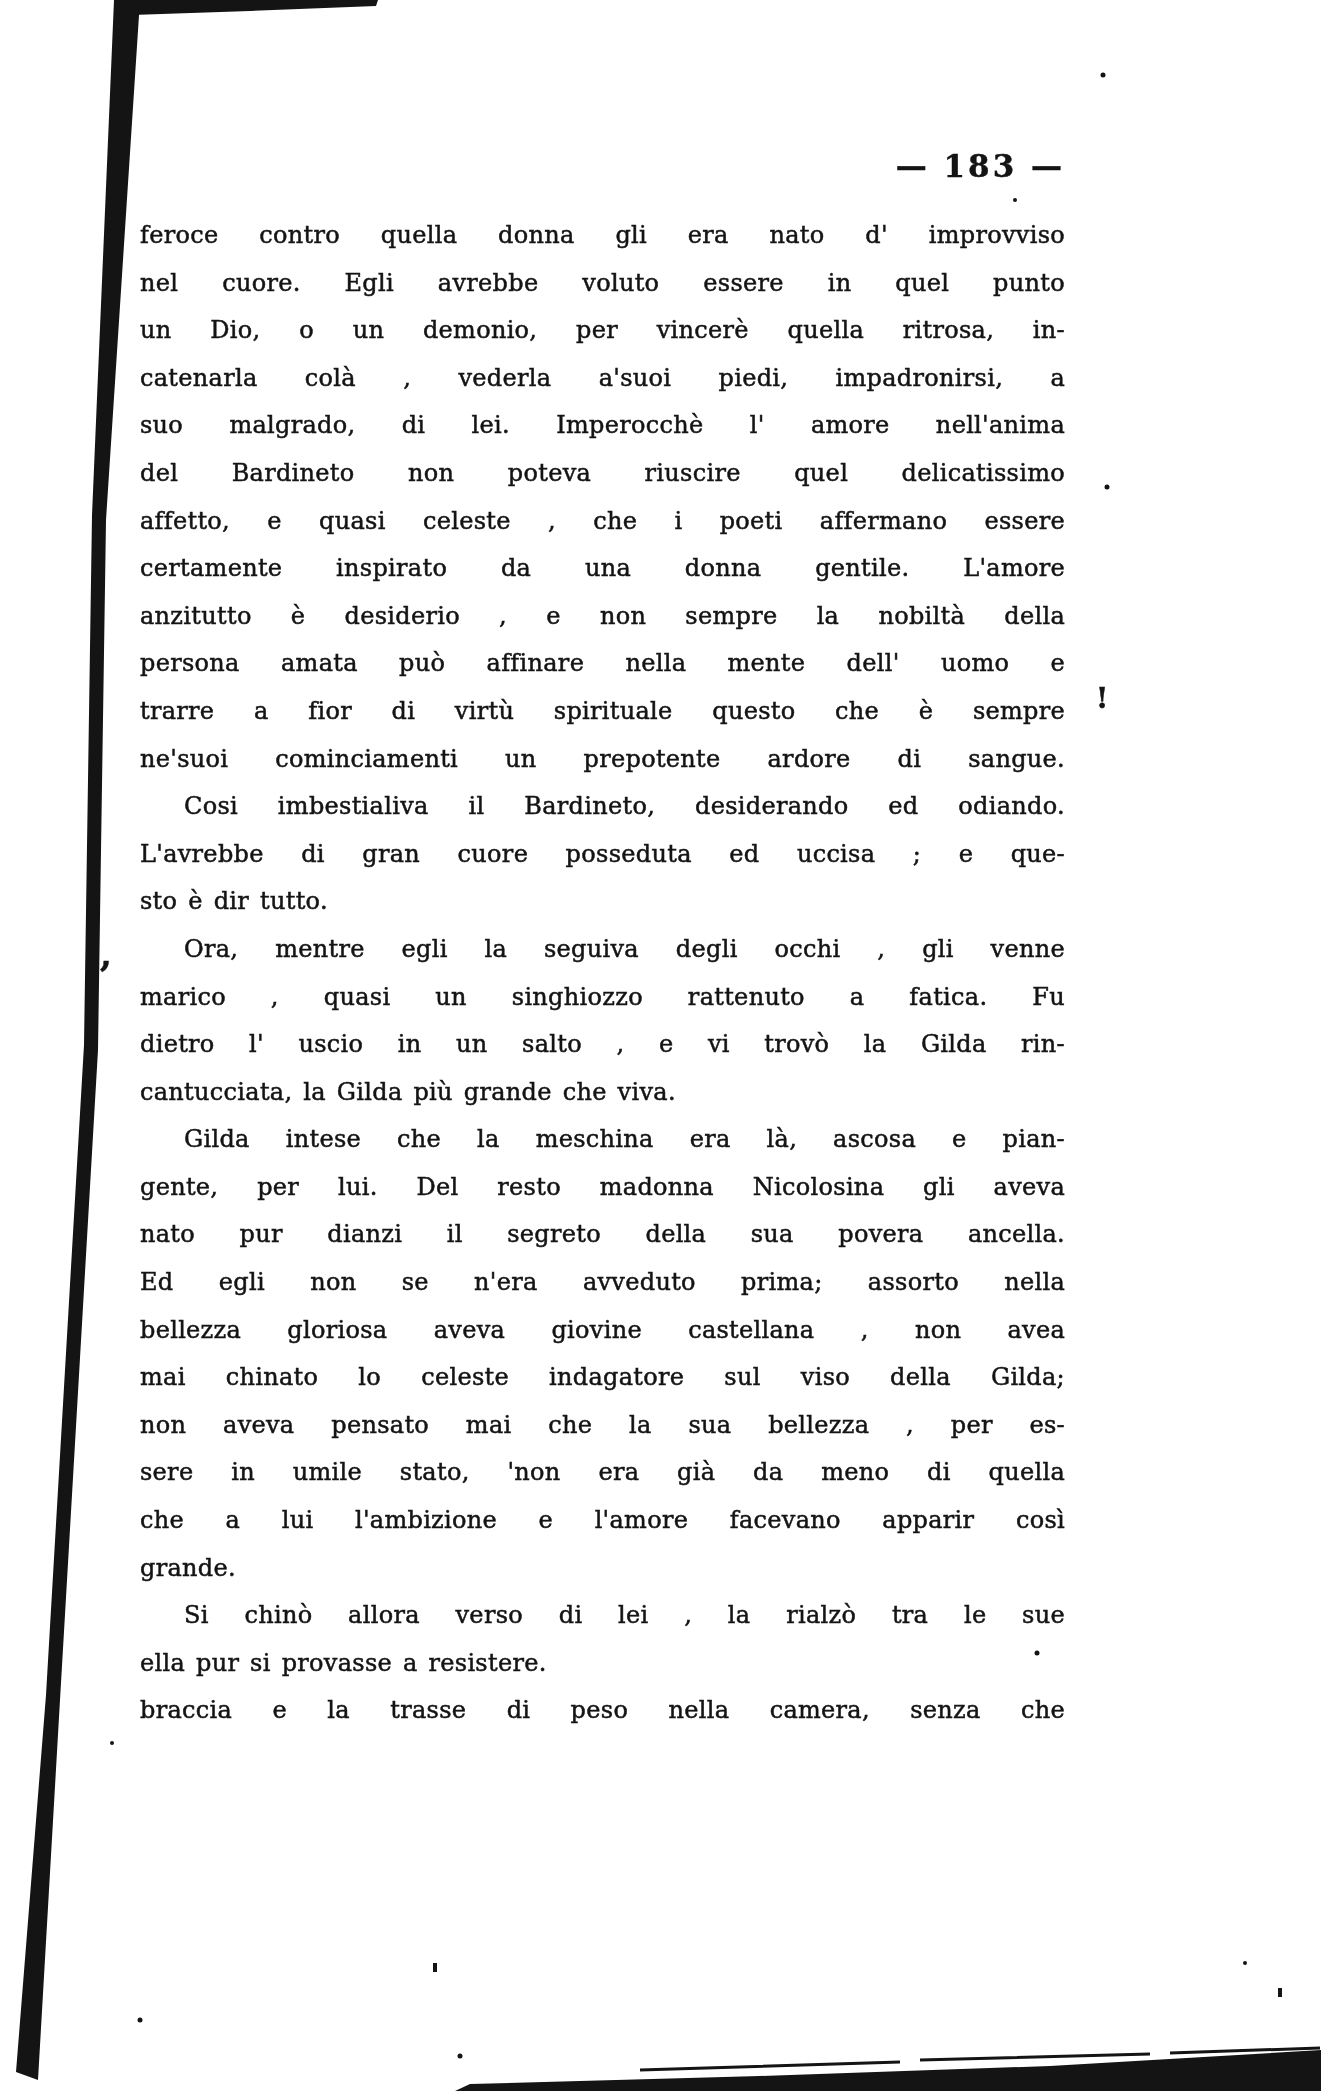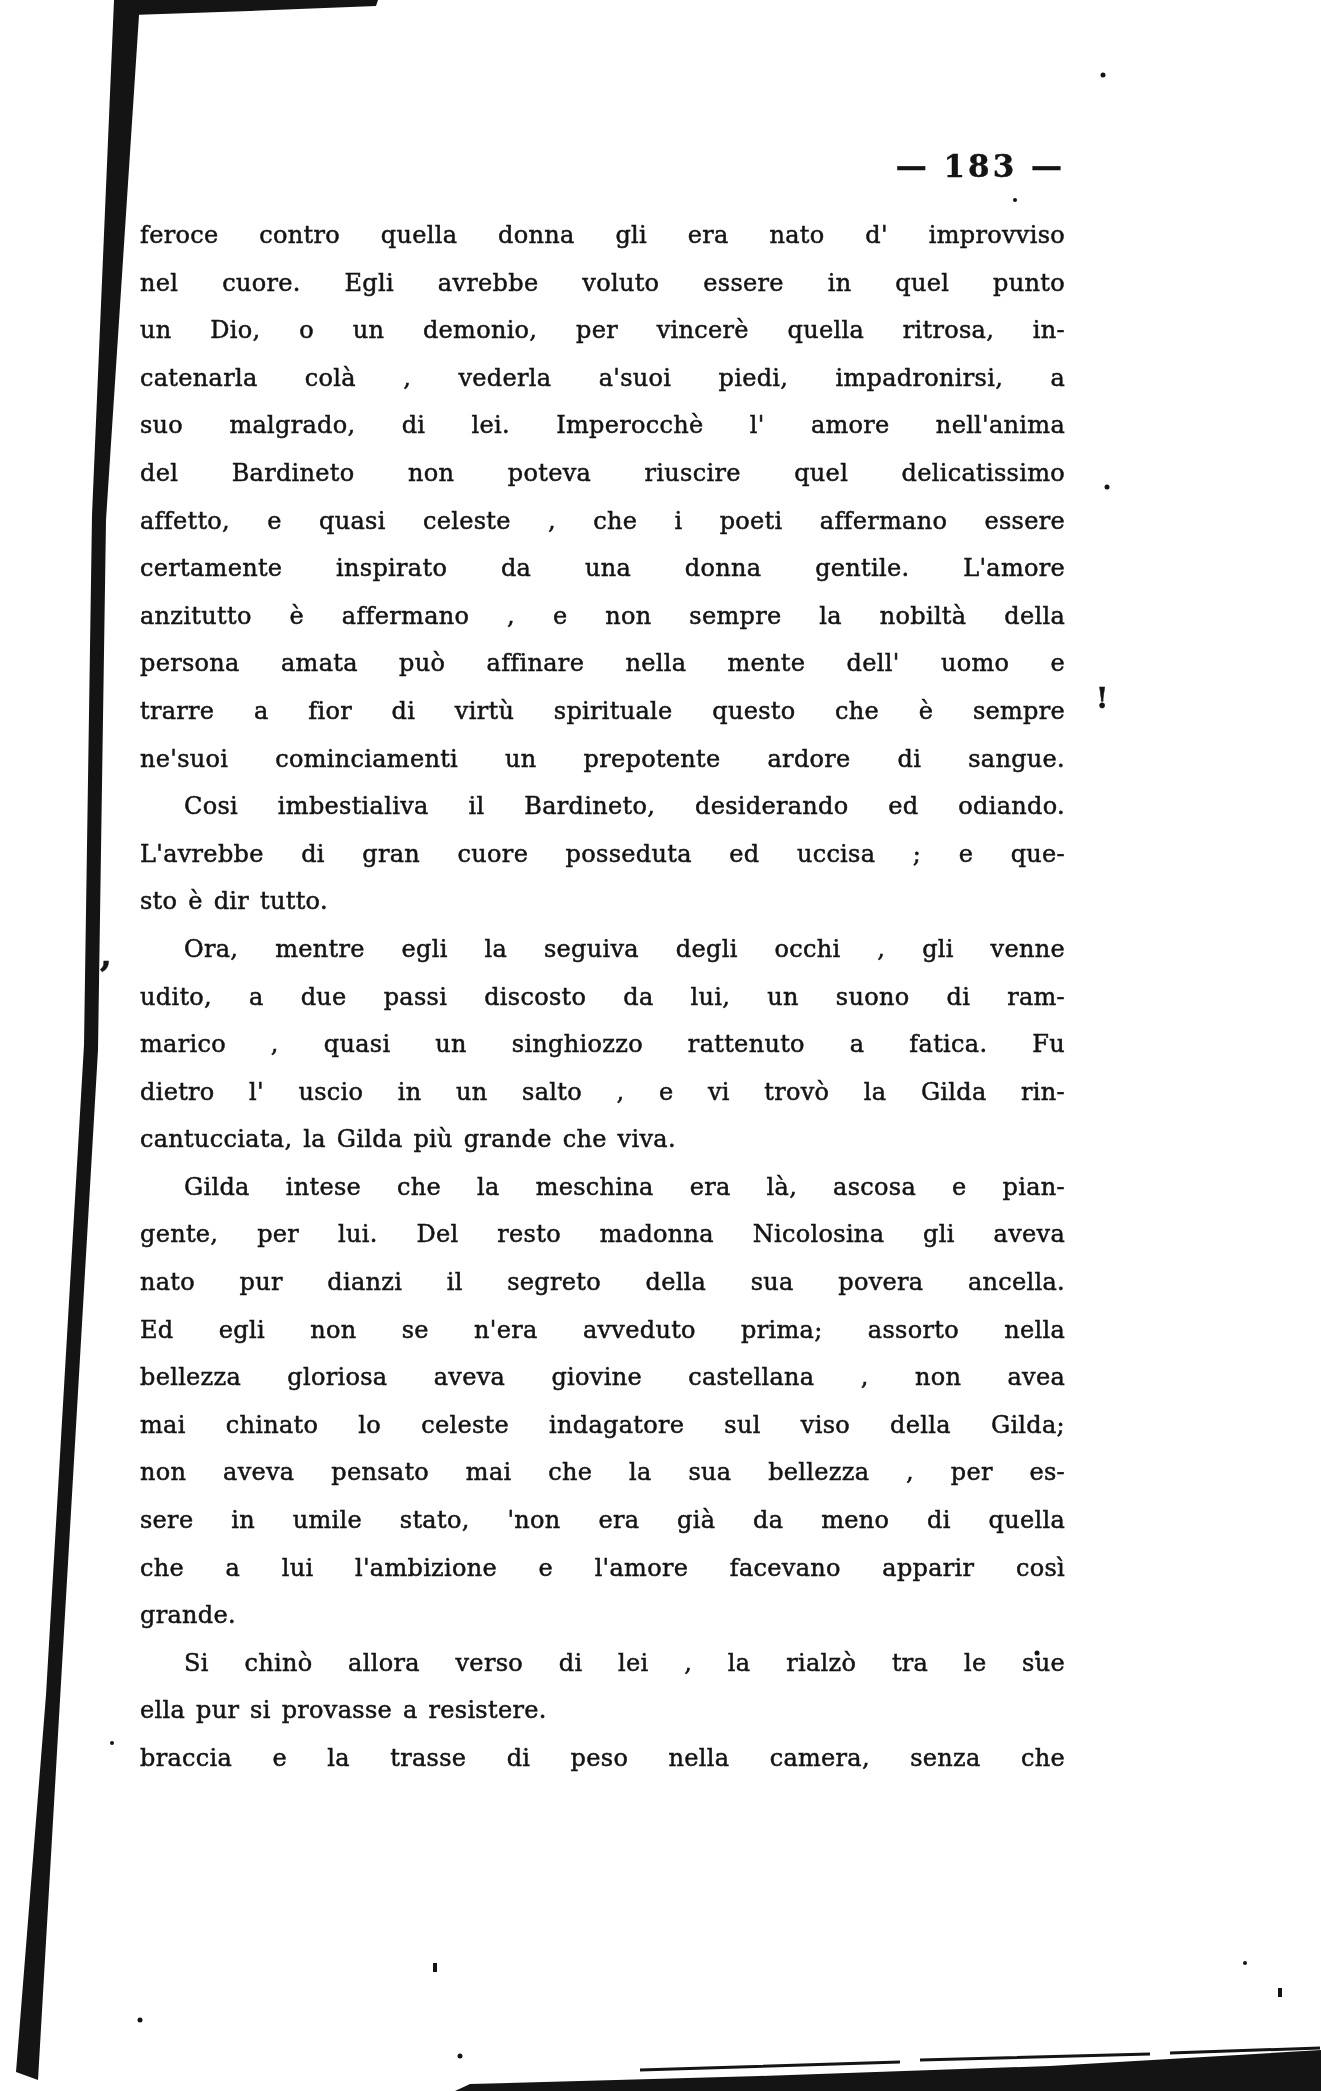--- a/index.html
+++ b/index.html
@@ -83,29 +83,28 @@
 
   <div id="text-block">
       <div class="line">feroce contro quella donna gli era nato d' improvviso</div>
       <div class="line">nel cuore. Egli avrebbe voluto essere in quel punto</div>
       <div class="line">un Dio, o un demonio, per vincerè quella ritrosa, in-</div>
       <div class="line">catenarla colà , vederla a'suoi piedi, impadronirsi, a</div>
       <div class="line">suo malgrado, di lei. Imperocchè l' amore nell'anima</div>
       <div class="line">del Bardineto non poteva riuscire quel delicatissimo</div>
       <div class="line">affetto, e quasi celeste , che i poeti affermano essere</div>
       <div class="line">certamente inspirato da una donna gentile. L'amore</div>
-      <div class="line">anzitutto è affermano , e non sempre la nobiltà della</div>
+      <div class="line">anzitutto è desiderio , e non sempre la nobiltà della</div>
       <div class="line">persona amata può affinare nella mente dell' uomo e</div>
       <div class="line">trarre a fior di virtù spirituale questo che è sempre</div>
       <div class="line">ne'suoi cominciamenti un prepotente ardore di sangue.</div>
       <div class="line indent">Cosi imbestialiva il Bardineto, desiderando ed odiando.</div>
       <div class="line">L'avrebbe di gran cuore posseduta ed uccisa ; e que-</div>
       <div class="line nojust">sto è dir tutto.</div>
       <div class="line indent">Ora, mentre egli la seguiva degli occhi , gli venne</div>
-      <div class="line">udito, a due passi discosto da lui, un suono di ram-</div>
       <div class="line">marico , quasi un singhiozzo rattenuto a fatica. Fu</div>
       <div class="line">dietro l' uscio in un salto , e vi trovò la Gilda rin-</div>
       <div class="line nojust">cantucciata, la Gilda più grande che viva.</div>
       <div class="line indent">Gilda intese che la meschina era là, ascosa e pian-</div>
       <div class="line">gente, per lui. Del resto madonna Nicolosina gli aveva</div>
       <div class="line">nato pur dianzi il segreto della sua povera ancella.</div>
       <div class="line">Ed egli non se n'era avveduto prima; assorto nella</div>
       <div class="line">bellezza gloriosa aveva giovine castellana , non avea</div>
       <div class="line">mai chinato lo celeste indagatore sul viso della Gilda;</div>
       <div class="line">non aveva pensato mai che la sua bellezza , per es-</div>

